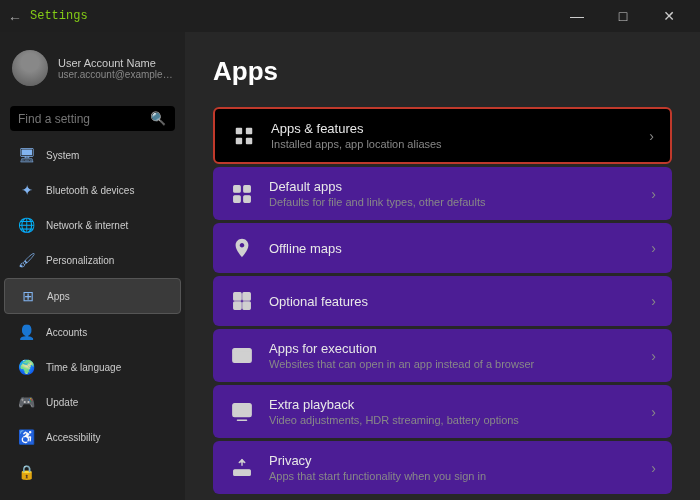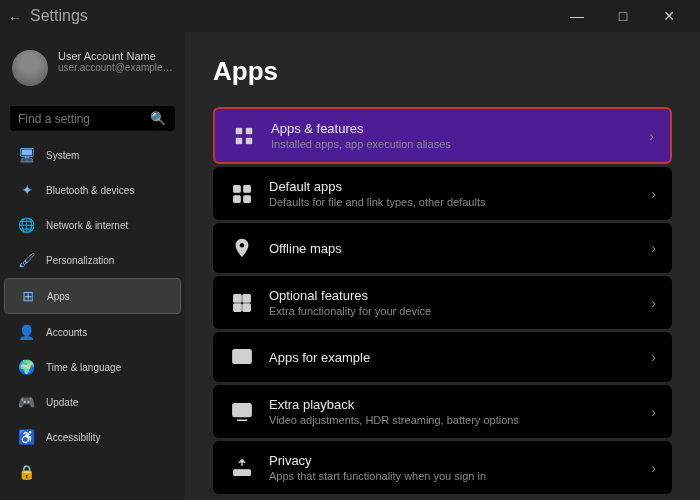--- a/index.html
+++ b/index.html
@@ -23,22 +23,23 @@
       height: 32px;
       padding: 0 8px;
       flex-shrink: 0;
     }
     .title-bar-left {
       display: flex;
       align-items: center;
       gap: 8px;
     }
     .title-bar-title {
-      font-size: 16px;
-      color: #a3a3a3;
+      font-size: 12px;
+      color: #84cc16;
+      font-family: Liberation Mono, monospace;
     }
     .title-bar-controls {
       display: flex;
       gap: 0;
     }
     .title-bar-btn {
       width: 46px;
       height: 32px;
       background: transparent;
       border: none;
@@ -69,21 +70,21 @@
       display: flex;
       flex-direction: column;
       flex-shrink: 0;
       overflow-y: auto;
       padding: 8px 0;
     }
 
     
     .user-profile {
       display: flex;
-      align-items: flex-start;
+      align-items: center;
       padding: 10px 12px;
       gap: 10px;
       margin-bottom: 4px;
     }
     .avatar {
       width: 36px;
       height: 36px;
       border-radius: 50%;
       background: #555;
       display: flex;
@@ -188,30 +189,30 @@
 
     
     .settings-list {
       display: flex;
       flex-direction: column;
       gap: 3px;
     }
     .setting-item {
       display: flex;
       align-items: center;
-      background: #000000;
+      background: #4c1d95;
       border-radius: 6px;
       padding: 12px 16px;
       cursor: pointer;
       transition: background 0.1s;
       gap: 14px;
     }
     .setting-item.highlighted {
       border: 2px solid #c0392b;
-      background: #4c1d95;
+      background: #000000;
     }
     .setting-icon {
       width: 26px;
       height: 26px;
       display: flex;
       align-items: center;
       justify-content: center;
       flex-shrink: 0;
     }
     .setting-icon svg {
@@ -325,21 +326,21 @@
           <div class="setting-icon">
             <svg viewBox="0 0 24 24" width="22" height="22" fill="#d0d0d0">
               <rect x="3" y="3" width="7" height="7" rx="1"></rect>
               <rect x="14" y="3" width="7" height="7" rx="1"></rect>
               <rect x="3" y="14" width="7" height="7" rx="1"></rect>
               <rect x="14" y="14" width="7" height="7" rx="1"></rect>
             </svg>
           </div>
           <div class="setting-text">
             <div class="setting-title">Apps &amp; features</div>
-            <div class="setting-desc">Installed apps, app execution aliases</div>
+            <div class="setting-desc">Installed apps, app location aliases</div>
           </div>
           <span class="chevron">›</span>
         </div>
         <div class="setting-item">
           <div class="setting-icon">
             <svg viewBox="0 0 24 24" width="22" height="22" fill="none" stroke="#d0d0d0" stroke-width="1.5">
               <rect x="3" y="3" width="7" height="7" rx="1"></rect>
               <rect x="14" y="3" width="7" height="7" rx="1"></rect>
               <rect x="3" y="14" width="7" height="7" rx="1"></rect>
               <rect x="14" y="14" width="7" height="7" rx="1"></rect>
@@ -366,35 +367,35 @@
           <div class="setting-icon">
             <svg viewBox="0 0 24 24" width="22" height="22" fill="none" stroke="#d0d0d0" stroke-width="1.5">
               <rect x="3" y="3" width="8" height="8" rx="1"></rect>
               <rect x="13" y="3" width="8" height="8" rx="1"></rect>
               <rect x="3" y="13" width="8" height="8" rx="1"></rect>
               <rect x="13" y="13" width="8" height="8" rx="1"></rect>
             </svg>
           </div>
           <div class="setting-text">
             <div class="setting-title">Optional features</div>
-            <div class="setting-desc">Extra functionality for your device</div>
           </div>
           <span class="chevron">›</span>
         </div>
         <div class="setting-item">
           <div class="setting-icon">
             <svg viewBox="0 0 24 24" width="22" height="22" fill="none" stroke="#d0d0d0" stroke-width="1.5">
               <rect x="2" y="4" width="20" height="15" rx="2"></rect>
               <path d="M2 8h20"></path>
               <circle cx="5" cy="6" r="1" fill="#d0d0d0"></circle>
               <circle cx="8" cy="6" r="1" fill="#d0d0d0"></circle>
             </svg>
           </div>
           <div class="setting-text">
-            <div class="setting-title">Apps for example</div>
+            <div class="setting-title">Apps for execution</div>
+            <div class="setting-desc">Websites that can open in an app instead of a browser</div>
           </div>
           <span class="chevron">›</span>
         </div>
         <div class="setting-item">
           <div class="setting-icon">
             <svg viewBox="0 0 24 24" width="22" height="22" fill="none" stroke="#d0d0d0" stroke-width="1.5">
               <rect x="2" y="3" width="20" height="14" rx="2"></rect>
               <polygon points="10,8 10,13 15,10.5" fill="#d0d0d0" stroke="none"></polygon>
               <path d="M7 21h10" stroke-linecap="round"></path>
             </svg>

